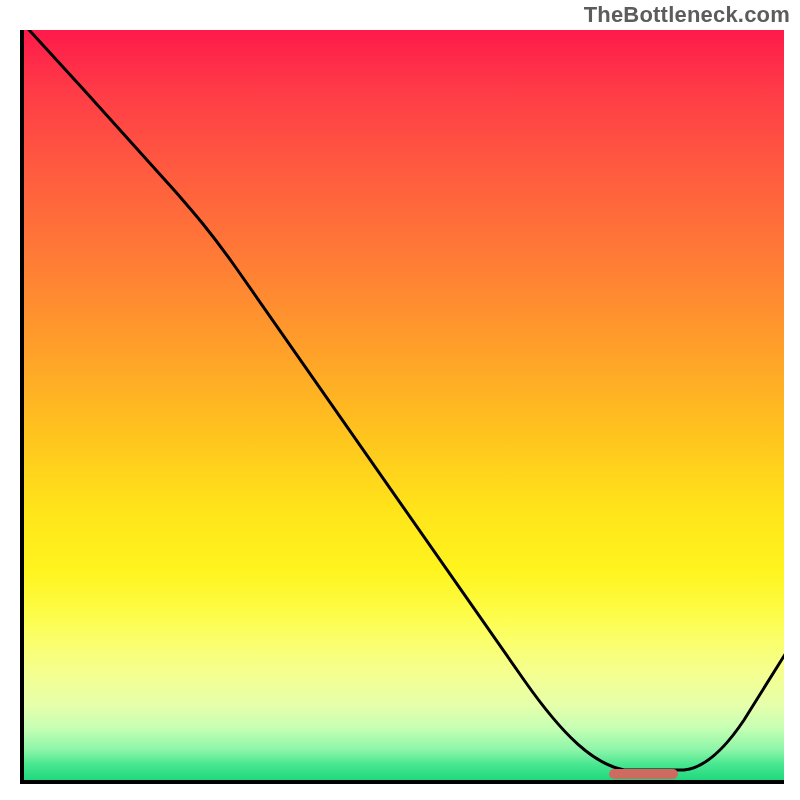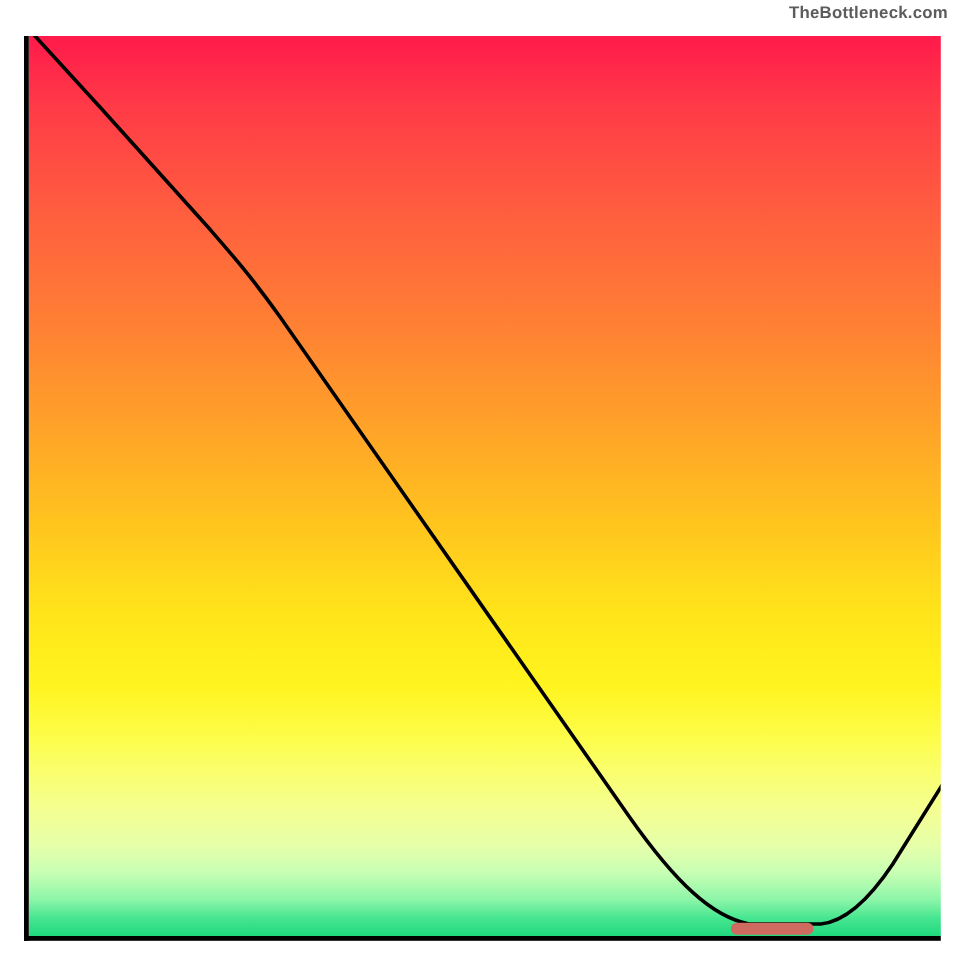--- a/index.html
+++ b/index.html
@@ -14,21 +14,21 @@
   .wrap {
     position: relative;
     width: 800px;
     height: 800px;
     box-sizing: border-box;
   }
   .watermark {
     position: absolute;
     top: 2px;
     right: 10px;
-    font-size: 14px;
+    font-size: 22px;
     font-weight: 600;
     color: #5c5c5c;
     letter-spacing: 0.2px;
     z-index: 10;
   }
   .plot-area {
     position: absolute;
     left: 20px;
     top: 30px;
     width: 760px;

